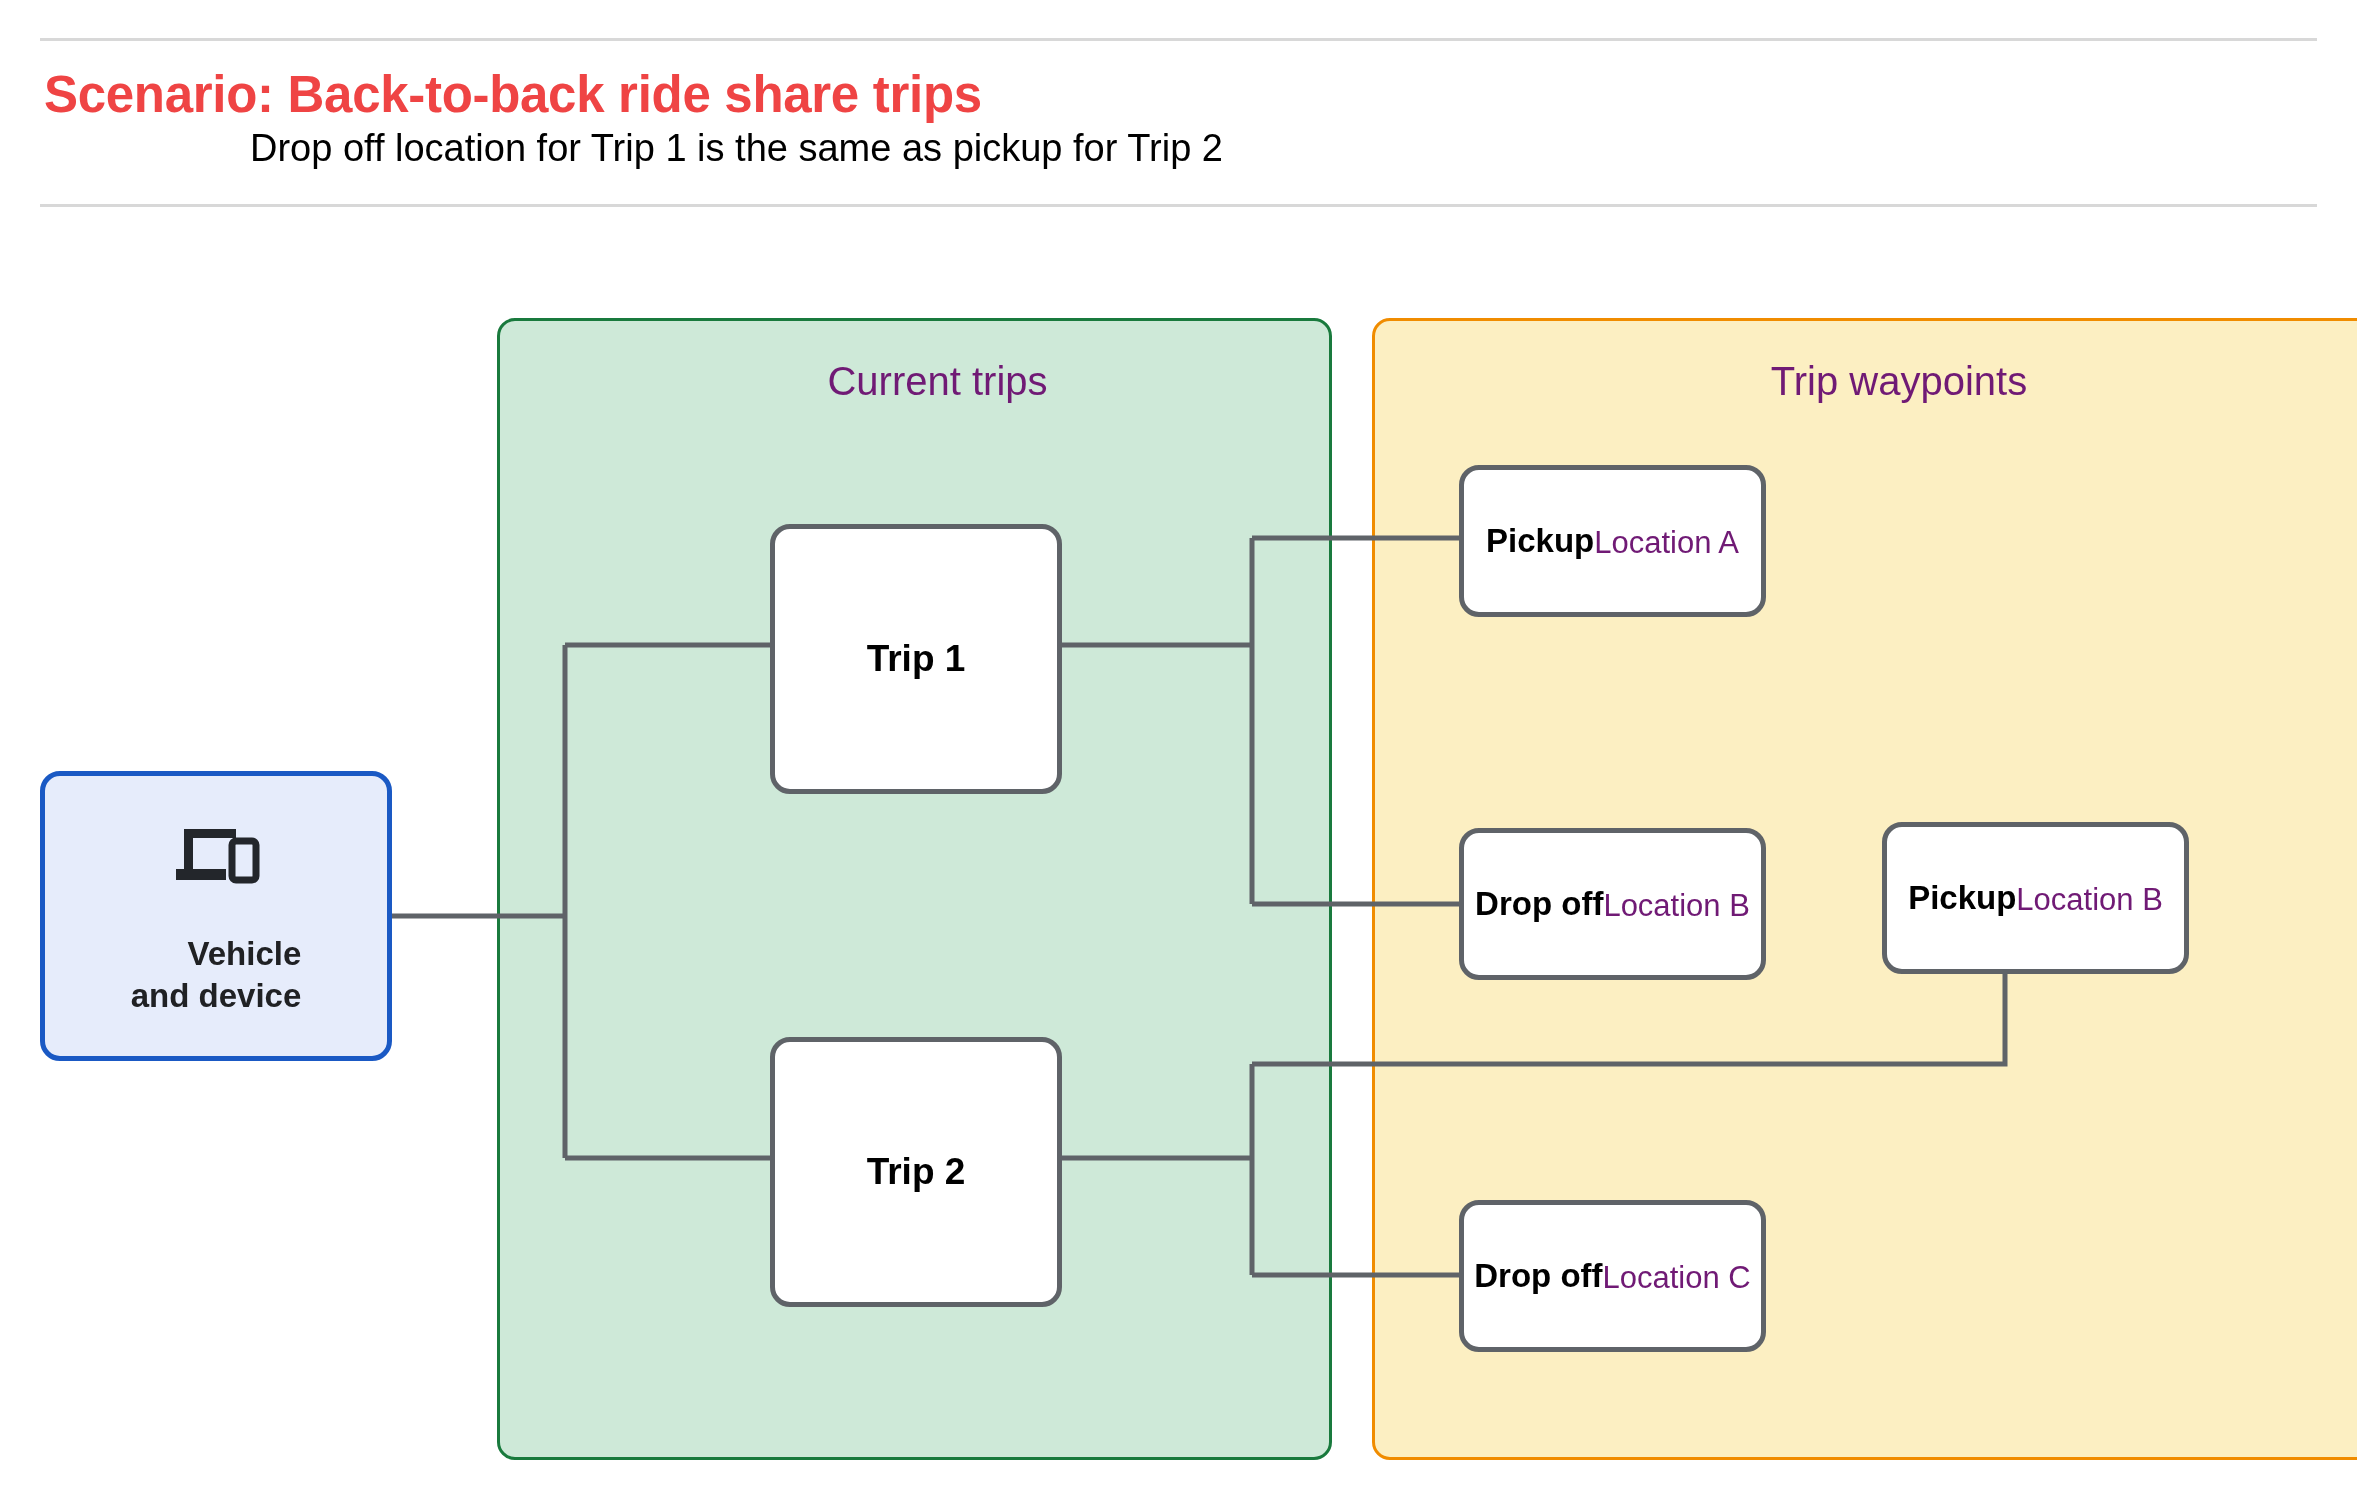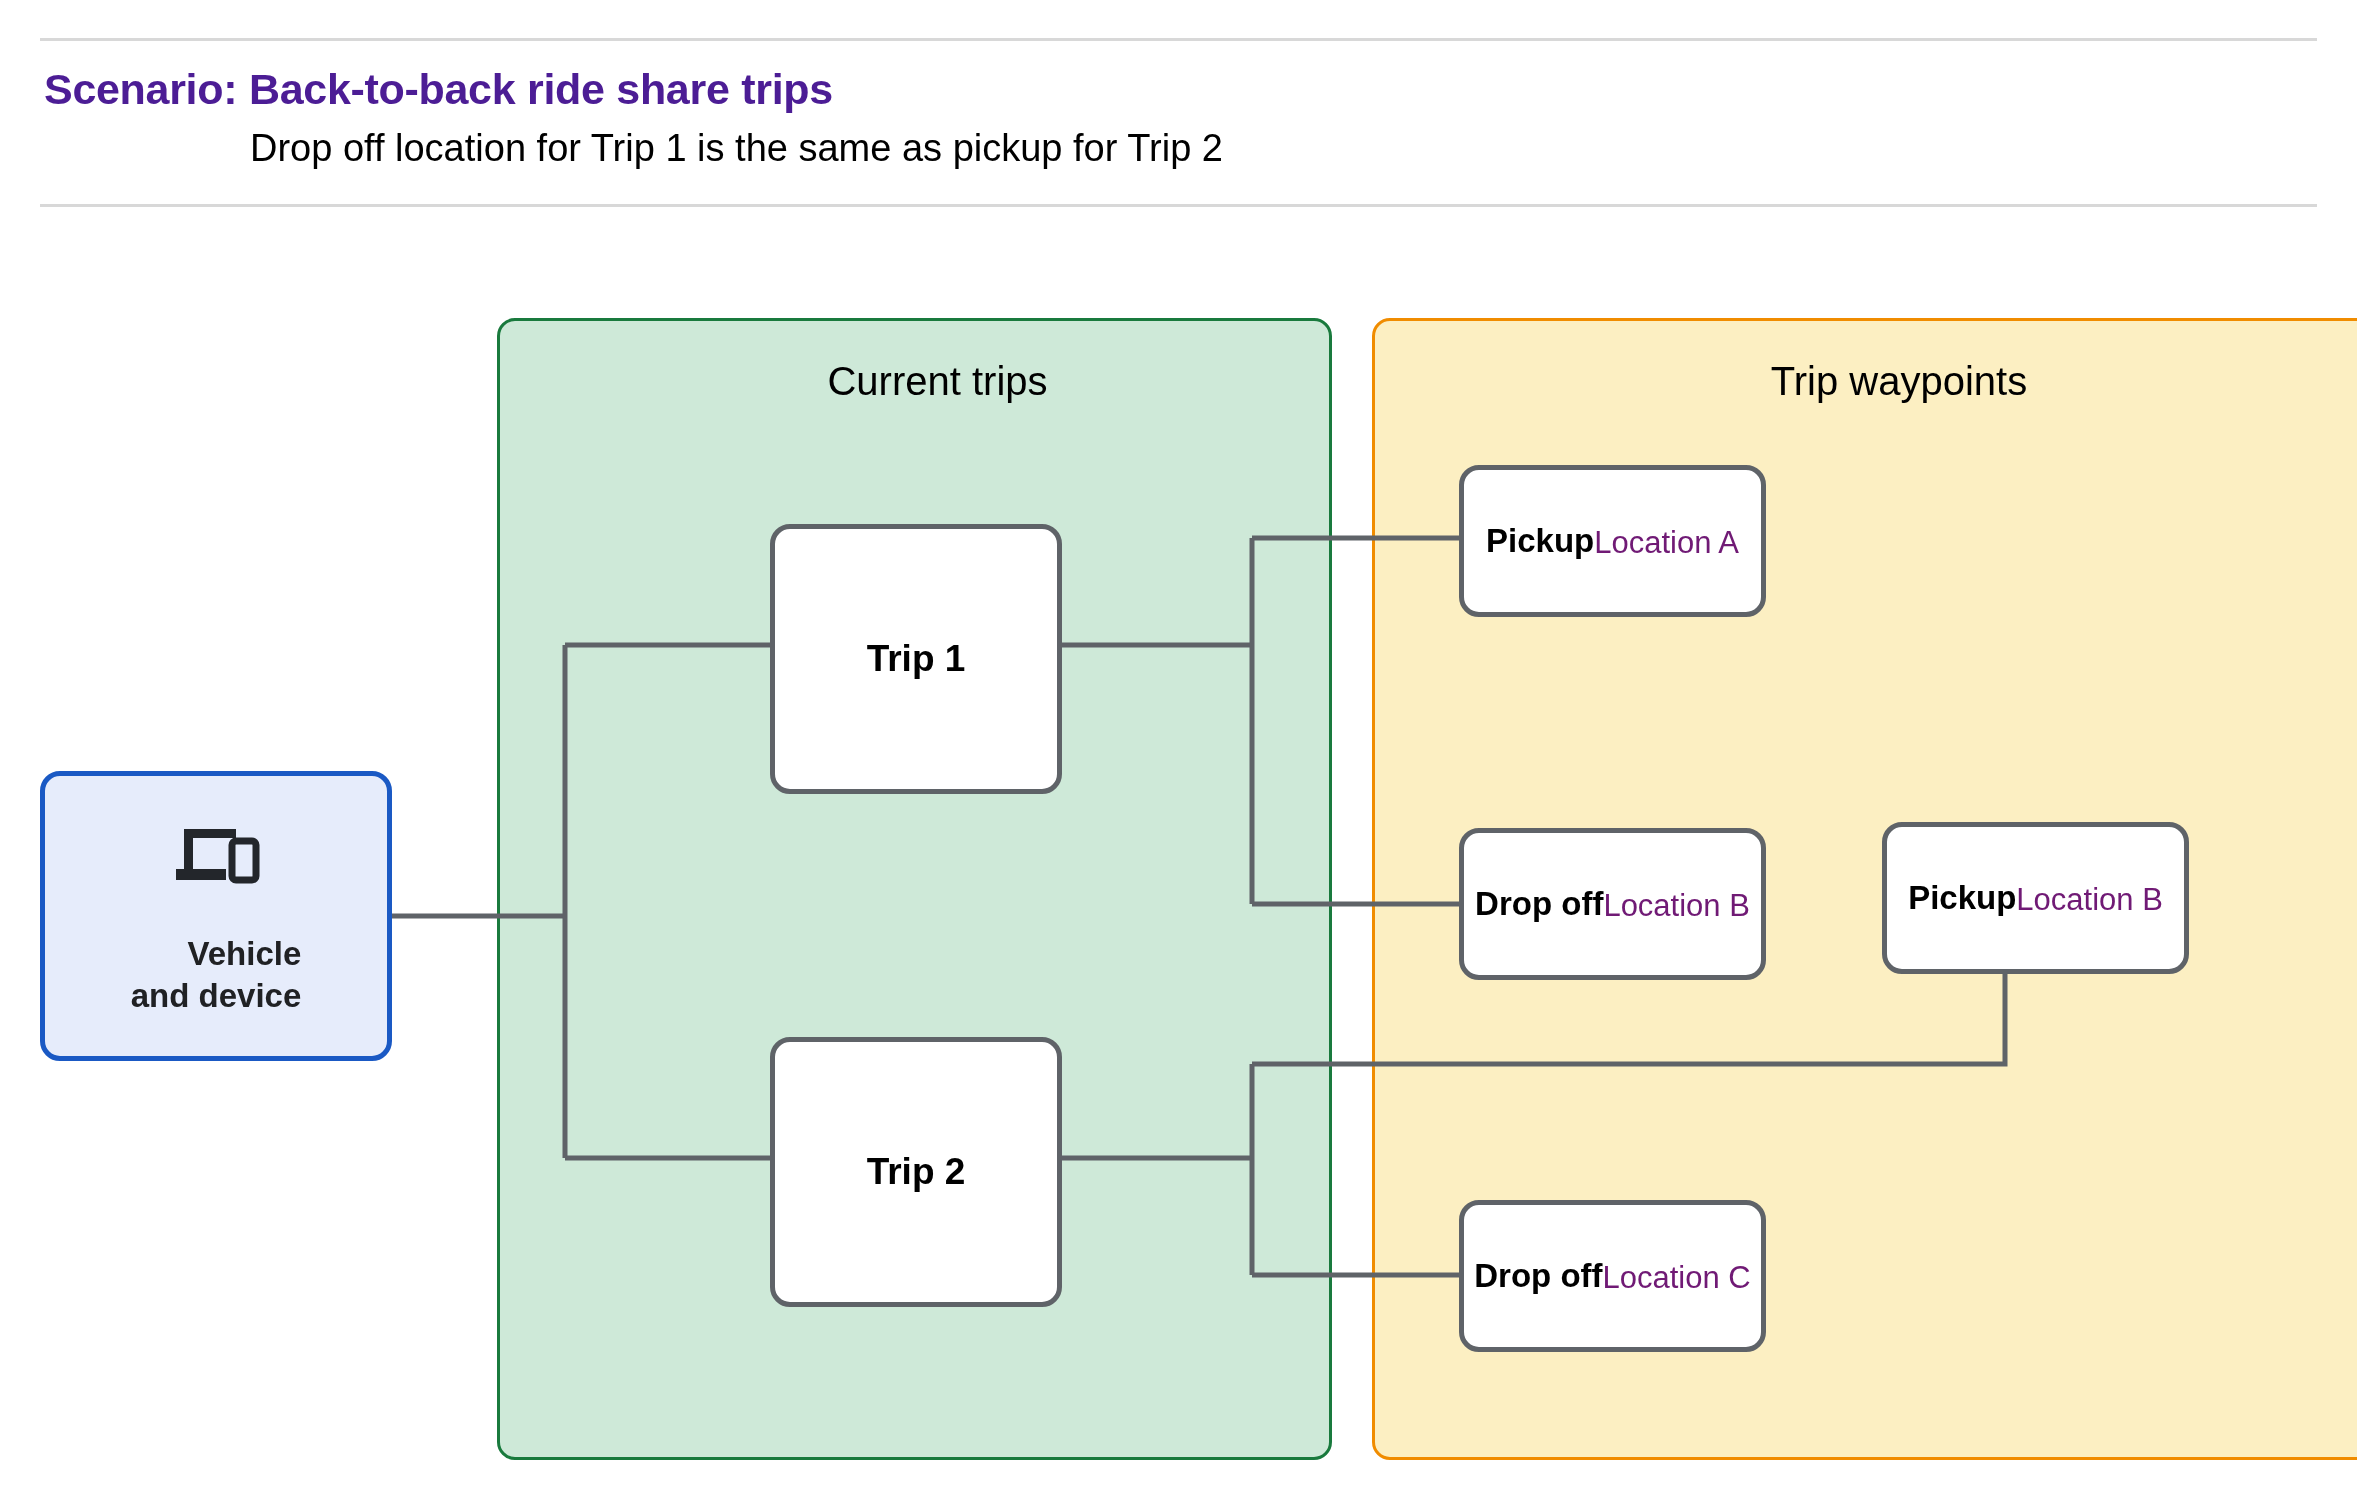--- a/index.html
+++ b/index.html
@@ -25,24 +25,24 @@
   }
   #header-rule-bottom {
     position: absolute;
     left: 40px; top: 204px;
     width: 2277px; height: 3px;
     background: #d8d8d8;
   }
   #scenario-title {
     position: absolute;
     left: 44px; top: 65px;
-    font-size: 43px;
+    font-size: 51px;
     font-weight: 700;
     letter-spacing: -0.3px;
-    color: #4c1d95;
+    color: #ef4444;
     white-space: nowrap;
   }
   #scenario-subtitle {
     position: absolute;
     left: 250px; top: 127px;
     font-size: 38px;
     font-weight: 400;
     color: #000000;
     white-space: nowrap;
   }
@@ -65,21 +65,21 @@
     background: #fcefc2;
     border: 3px solid #f08c00;
   }
   .panel-title {
     position: absolute;
     top: 38px;
     left: 0; right: 0;
     text-align: center;
     font-size: 40px;
     font-weight: 400;
-    color: #000000;
+    color: #701a75;
     margin-left: 46px;
   }
 
   
   #vehicle-box {
     position: absolute;
     left: 40px; top: 771px;
     width: 352px; height: 290px;
     background: #e6ecfb;
     border: 5px solid #1a59c4;

